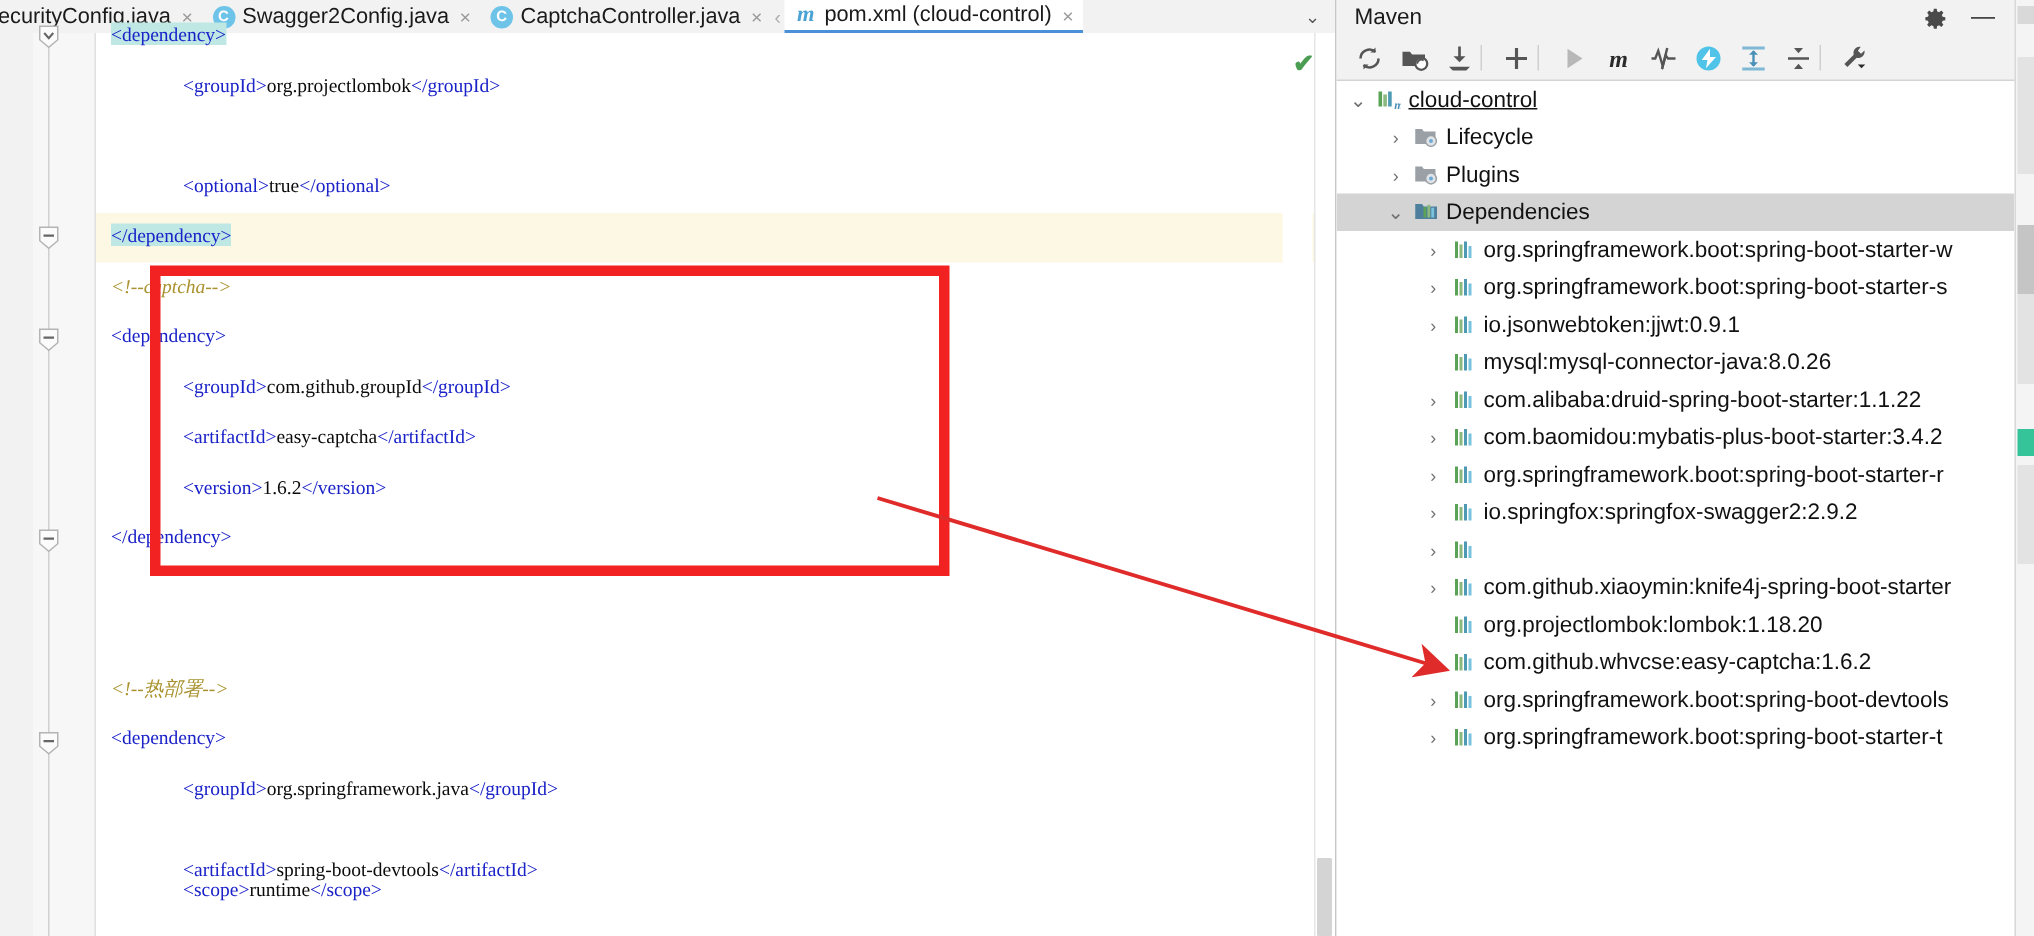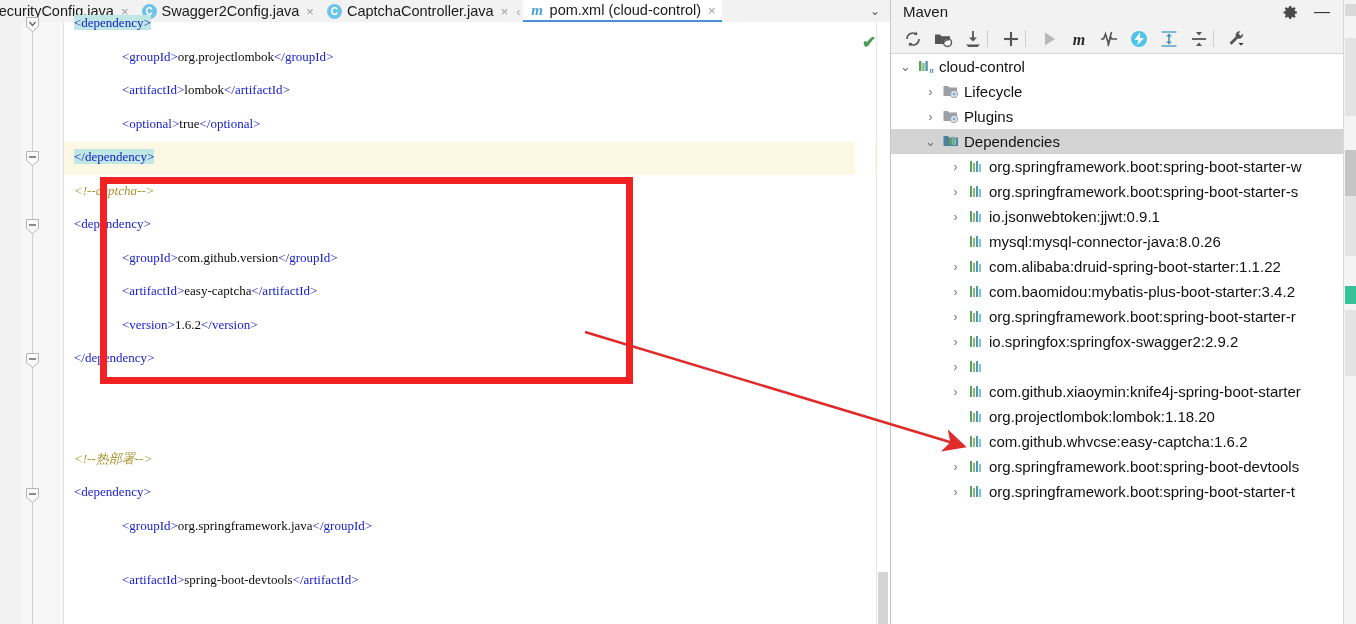--- a/index.html
+++ b/index.html
@@ -140,34 +140,34 @@
           <svg width="17" height="17" viewBox="0 0 17 17">
             <path d="M2.5 1.5 h12 v9 l-6 5 l-6 -5 z" fill="#fbfbfb" stroke="#b4b4b4" stroke-width="1"></path>
             <line x1="5" y1="7" x2="12" y2="7" stroke="#666" stroke-width="1.5"></line>
           </svg>
         </div>
       </div>
 
     <div class="code" id="code">
         <div class="ln" style="top: -16px; left: 10px;"><span class="tag brace-hl">&lt;dependency&gt;</span></div>
         <div class="ln" style="top: 17.5px; left: 58px;"><span class="tag">&lt;groupId&gt;</span><span class="txt">org.projectlombok</span><span class="tag">&lt;/groupId&gt;</span></div>
-        <div class="ln" style="top: 51px; left: 58px;"><span class="tag">&lt;artifactId&gt;</span><span class="txt">lombok</span><span class="tag">&lt;/artifactId&gt;</span></div>
         <div class="ln" style="top: 84.5px; left: 58px;"><span class="tag">&lt;optional&gt;</span><span class="txt">true</span><span class="tag">&lt;/optional&gt;</span></div>
         <div class="hl-line" style="top: 120px;"></div>
         <div class="ln" style="top: 118px; left: 10px;"><span class="tag brace-hl">&lt;/dependency&gt;</span></div>
         <div class="ln" style="top: 151.5px; left: 10px;"><span class="cmt">&lt;!--captcha--&gt;</span></div>
         <div class="ln" style="top: 185px; left: 10px;"><span class="tag">&lt;dependency&gt;</span></div>
-        <div class="ln" style="top: 218.5px; left: 58px;"><span class="tag">&lt;groupId&gt;</span><span class="txt">com.github.version</span><span class="tag">&lt;/groupId&gt;</span></div>
+        <div class="ln" style="top: 218.5px; left: 58px;"><span class="tag">&lt;groupId&gt;</span><span class="txt">com.github.groupId</span><span class="tag">&lt;/groupId&gt;</span></div>
         <div class="ln" style="top: 252px; left: 58px;"><span class="tag">&lt;artifactId&gt;</span><span class="txt">easy-captcha</span><span class="tag">&lt;/artifactId&gt;</span></div>
         <div class="ln" style="top: 285.5px; left: 58px;"><span class="tag">&lt;version&gt;</span><span class="txt">1.6.2</span><span class="tag">&lt;/version&gt;</span></div>
         <div class="ln" style="top: 319px; left: 10px;"><span class="tag">&lt;/dependency&gt;</span></div>
         <div class="ln" style="top: 419.5px; left: 10px;"><span class="cmt">&lt;!--热部署--&gt;</span></div>
         <div class="ln" style="top: 453px; left: 10px;"><span class="tag">&lt;dependency&gt;</span></div>
         <div class="ln" style="top: 486.5px; left: 58px;"><span class="tag">&lt;groupId&gt;</span><span class="txt">org.springframework.java</span><span class="tag">&lt;/groupId&gt;</span></div>
         <div class="ln" style="top: 520px; left: 58px; margin-top: 21px;"><span class="tag">&lt;artifactId&gt;</span><span class="txt">spring-boot-devtools</span><span class="tag">&lt;/artifactId&gt;</span></div>
+        <div class="ln" style="top: 553.5px; left: 58px;"><span class="tag">&lt;scope&gt;</span><span class="txt">runtime</span><span class="tag">&lt;/scope&gt;</span></div>
       </div>
 
     <div class="rgutter"></div>
     <div class="check">
       <span>✔</span>
     </div>
 
     <div class="esb-track"></div>
     <div class="esb-thumb"></div>
   </div>
@@ -246,21 +246,21 @@
         <div class="trow" style="top: 0px;">
           <div class="tw" style="left: 8px; font-size: 13px; padding-bottom: 4px;">⌄</div>
           <div class="ticon2" style="left: 26px;">
             <svg width="16" height="15" viewBox="0 0 16 15">
               <rect x="1" y="2" width="2.4" height="10" fill="#5aa356"></rect>
               <rect x="4.2" y="4" width="2.4" height="8" fill="#8ab87f"></rect>
               <rect x="7.4" y="2" width="2.4" height="10" fill="#4e9ab5"></rect>
               <text x="11.5" y="13.5" font-size="8" font-family="Liberation Serif,serif" font-style="italic" font-weight="bold" fill="#4a90b8">m</text>
             </svg>
           </div>
-          <div class="tlab" style="left: 48px;">cloud-control</div>
+          <div class="tlab" style="left: 48px; text-decoration: underline;">cloud-control</div>
         </div>
         <div class="trow" style="top: 25px;">
           <div class="tw" style="left: 33px;">›</div>
           <div class="ticon2" style="left: 51px;">
             <svg width="16" height="15" viewBox="0 0 16 15">
               <path d="M0.5 2h4.5l1.2 1.6H14V12H0.5z" fill="#9aa0a6"></path>
               <circle cx="11" cy="10" r="3.6" fill="#dfe3e6" stroke="#9aa0a6" stroke-width="1"></circle>
               <circle cx="11" cy="10" r="1.3" fill="#6aa9d8"></circle>
             </svg>
           </div>

